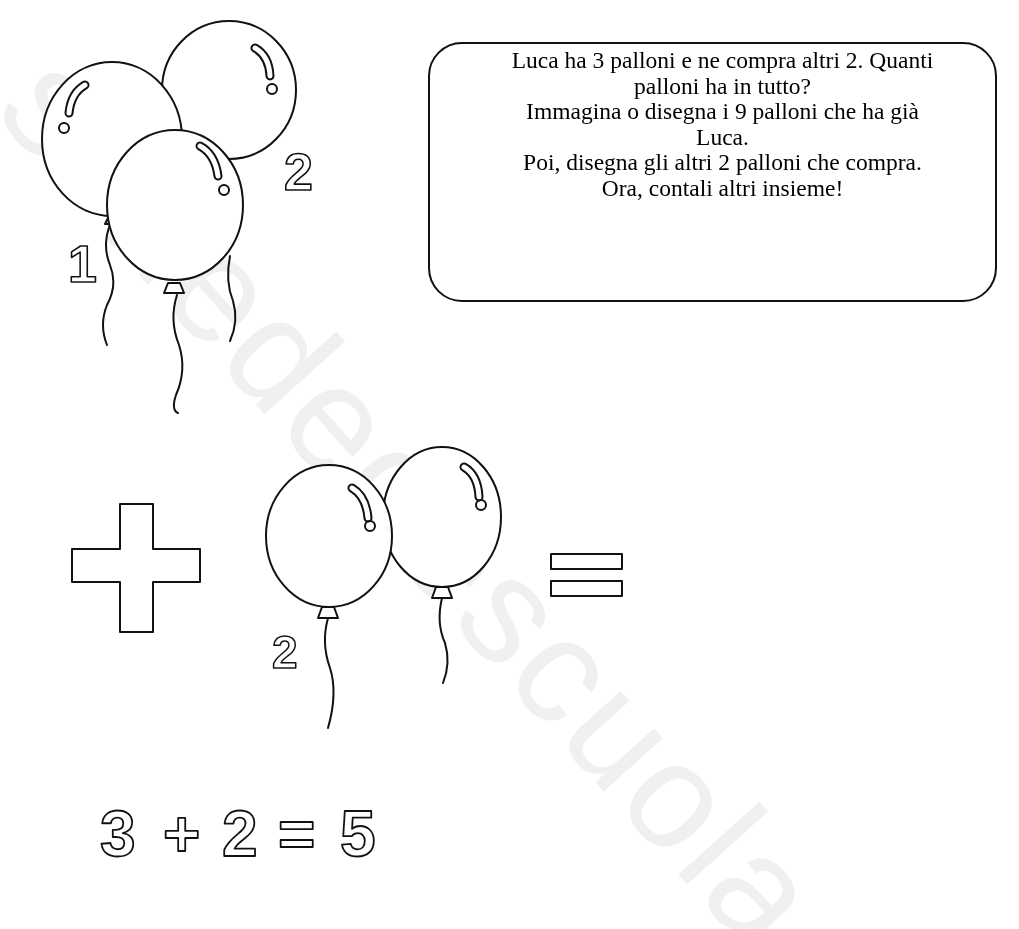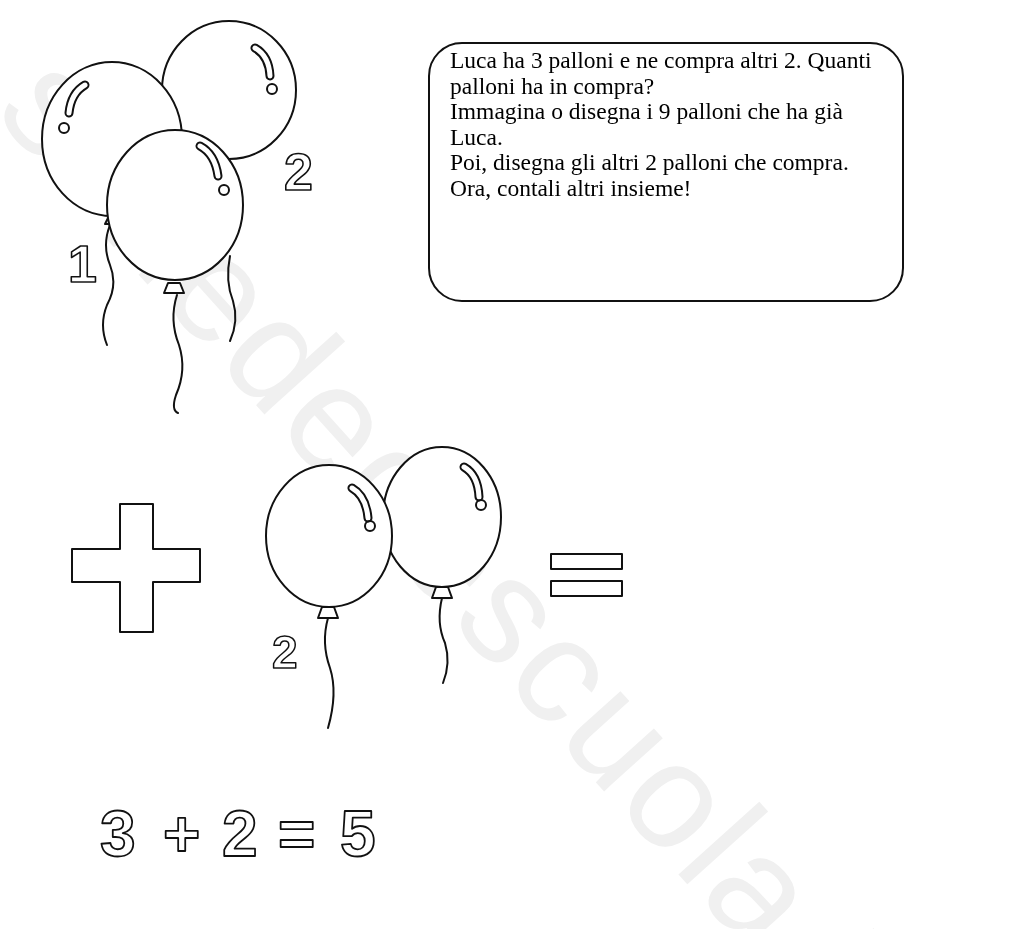--- a/index.html
+++ b/index.html
@@ -5,23 +5,23 @@
   html, body { margin:0; padding:0; background:#ffffff; }
   body { width:1019px; height:929px; position:relative; overflow:hidden; font-family:"Liberation Serif", serif; }
   .watermark {
     position:absolute; left:60px; top:380px; width:1100px;
     font-family:"Liberation Sans", sans-serif; font-size:150px; color:#f0f0f0;
     transform:rotate(48deg); transform-origin:0 0; white-space:nowrap; letter-spacing:4px;
     left:95px; top:20px; z-index:0; pointer-events:none;
   }
   svg.art { position:absolute; left:0; top:0; z-index:1; }
   .bubble {
-    position:absolute; left:428px; top:42px; width:476px; height:260px;
+    position:absolute; left:428px; top:42px; width:569px; height:260px;
     border:2px solid #111; border-radius:34px; box-sizing:border-box; background:rgba(255,255,255,0.0);
-    padding:4px 0 0 20px; z-index:2;
+    padding:4px 0 0 20px; z-index:2;text-align:center;
   }
   .bubble .line { font-size:23.5px; line-height:25.5px; color:#000; white-space:nowrap; display:block; }
 </style>
 </head>
 <body>
 
 <div class="watermark">schededescuola.it</div>
 
 <svg class="art" width="1019" height="929" viewBox="0 0 1019 929" fill="none" stroke="#111" stroke-width="2" stroke-linecap="round" stroke-linejoin="round">
 
@@ -89,18 +89,18 @@
     <text x="100" y="856" id="eqA">3</text>
     <text x="163" y="856" id="eqPlus">+</text>
     <text x="222" y="856" id="eqB">2</text>
     <text x="278" y="856" id="eqEq">=</text>
     <text x="340" y="856" id="eqRes">5</text>
   </g>
 </svg>
 
 <div class="bubble">
   <span class="line">Luca ha 3 palloni e ne compra altri 2. Quanti</span>
-  <span class="line">palloni ha in compra?</span>
+  <span class="line">palloni ha in tutto?</span>
   <span class="line">Immagina o disegna i 9 palloni che ha già</span>
   <span class="line">Luca.</span>
   <span class="line">Poi, disegna gli altri 2 palloni che compra.</span>
   <span class="line">Ora, contali altri insieme!</span>
 </div>
 
 </body></html>

